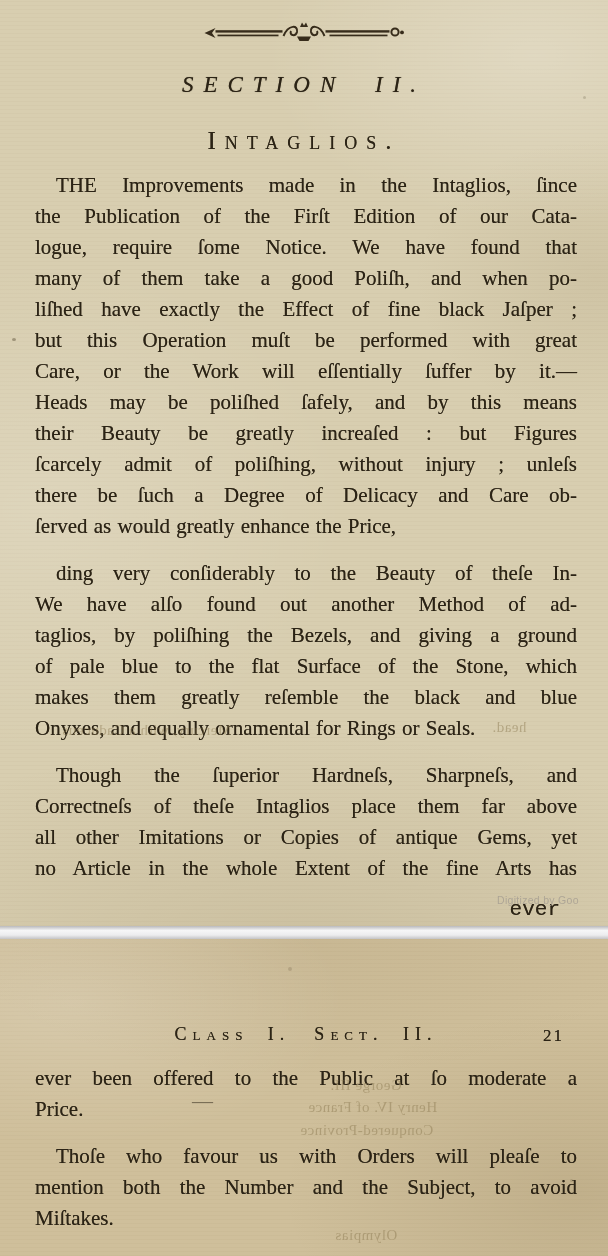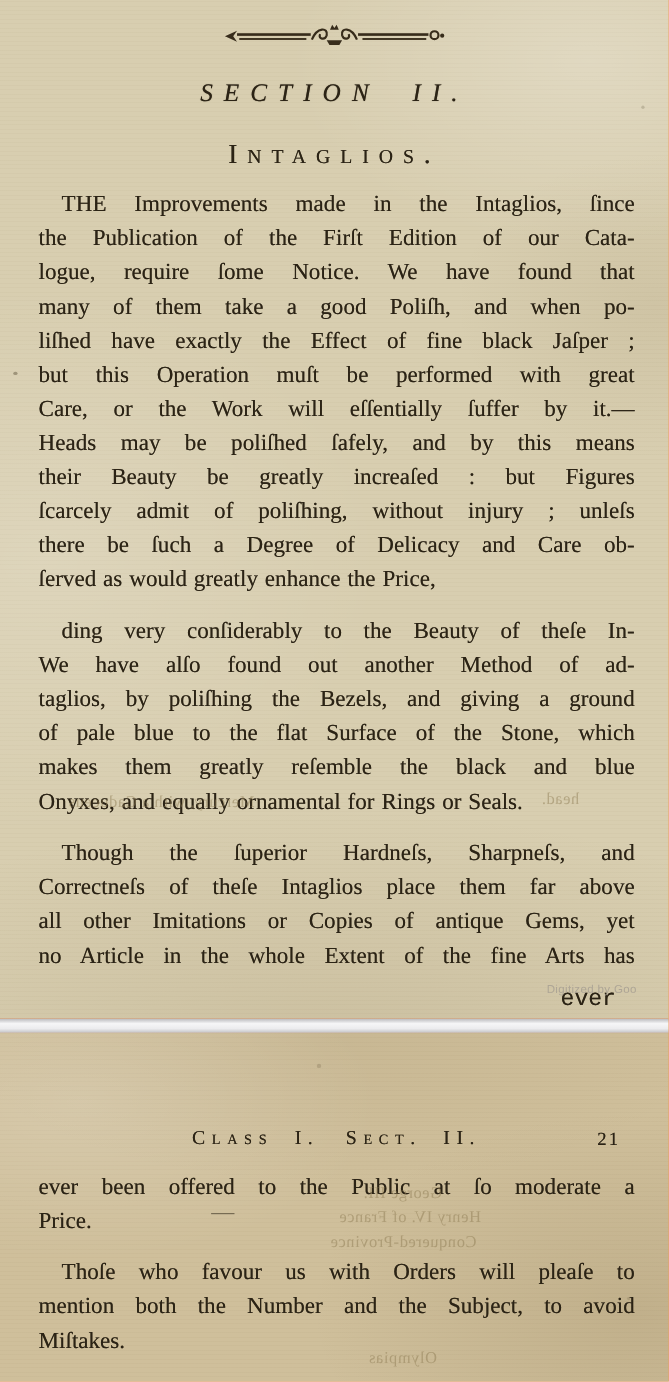--- a/index.html
+++ b/index.html
@@ -1,21 +1,21 @@
 <!DOCTYPE html>
 <html><head>
 <meta charset="utf-8">
 <style>
   html,body{margin:0;padding:0;}
   body{
     width:608px;height:1256px;background:#e9e9e9;
     font-family:"Liberation Serif","DejaVu Serif",serif;
     -webkit-font-smoothing:antialiased;
   }
-  .scan{position:relative;width:608px;height:1256px;overflow:hidden;background:#f97316;}
+  .scan{position:relative;width:608px;height:1256px;overflow:hidden;background:#6d28d9;}
 
   
   .page{
     position:absolute;left:0;width:608px;overflow:hidden;color:#2b2315;
   }
   .page1{
     top:0;height:926px;
     background-color:#d8ceb0;
     background-image:
       radial-gradient(ellipse 420px 260px at 88% 6%, rgba(255,255,255,.22), transparent 65%),

